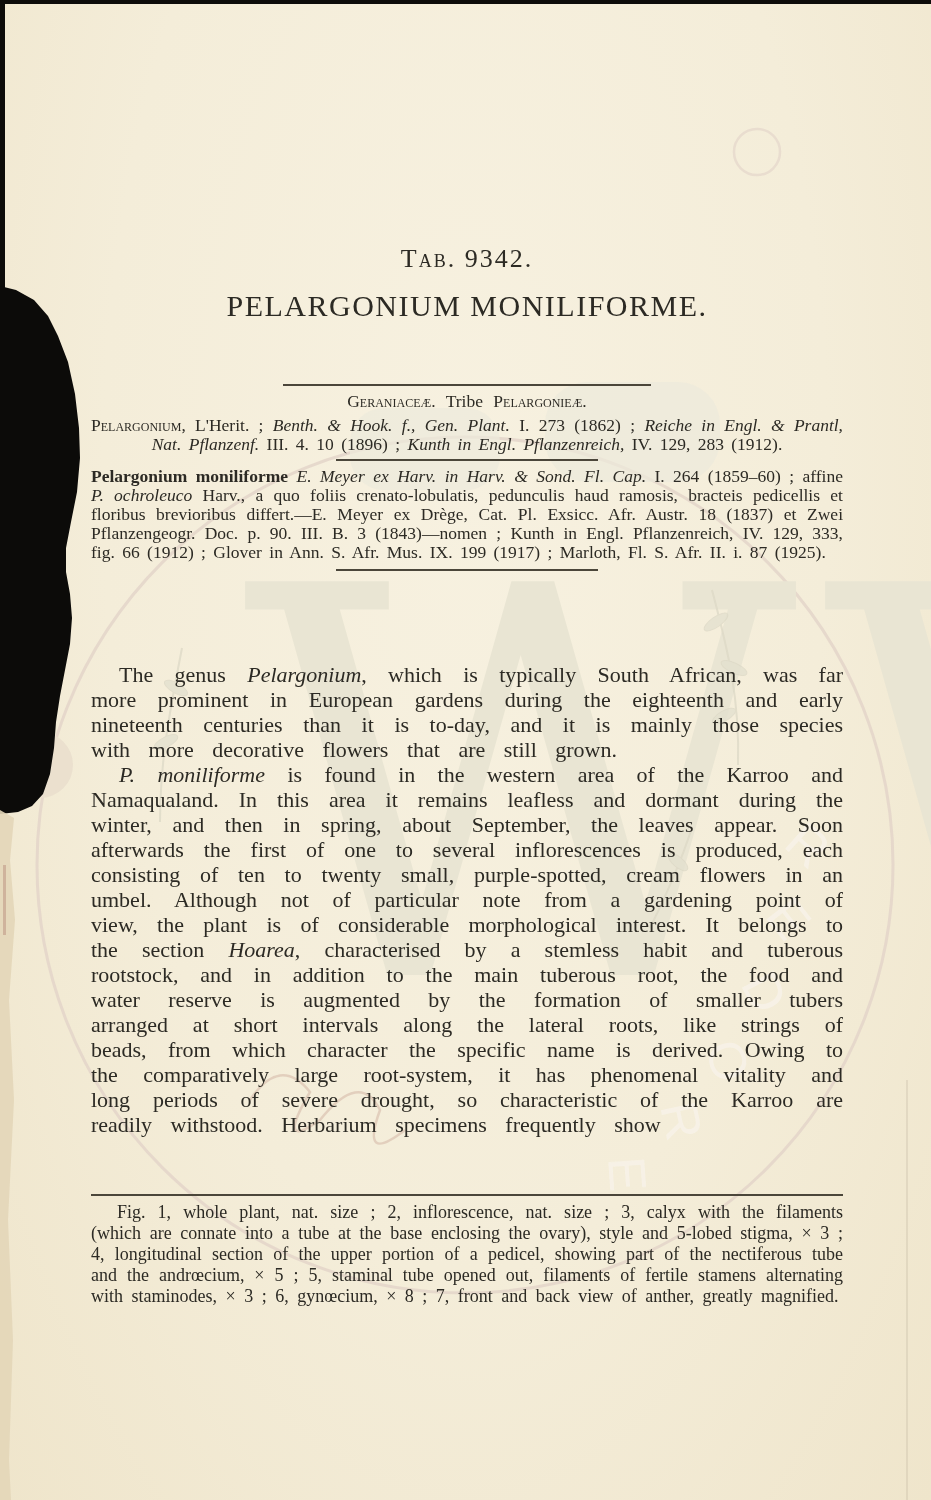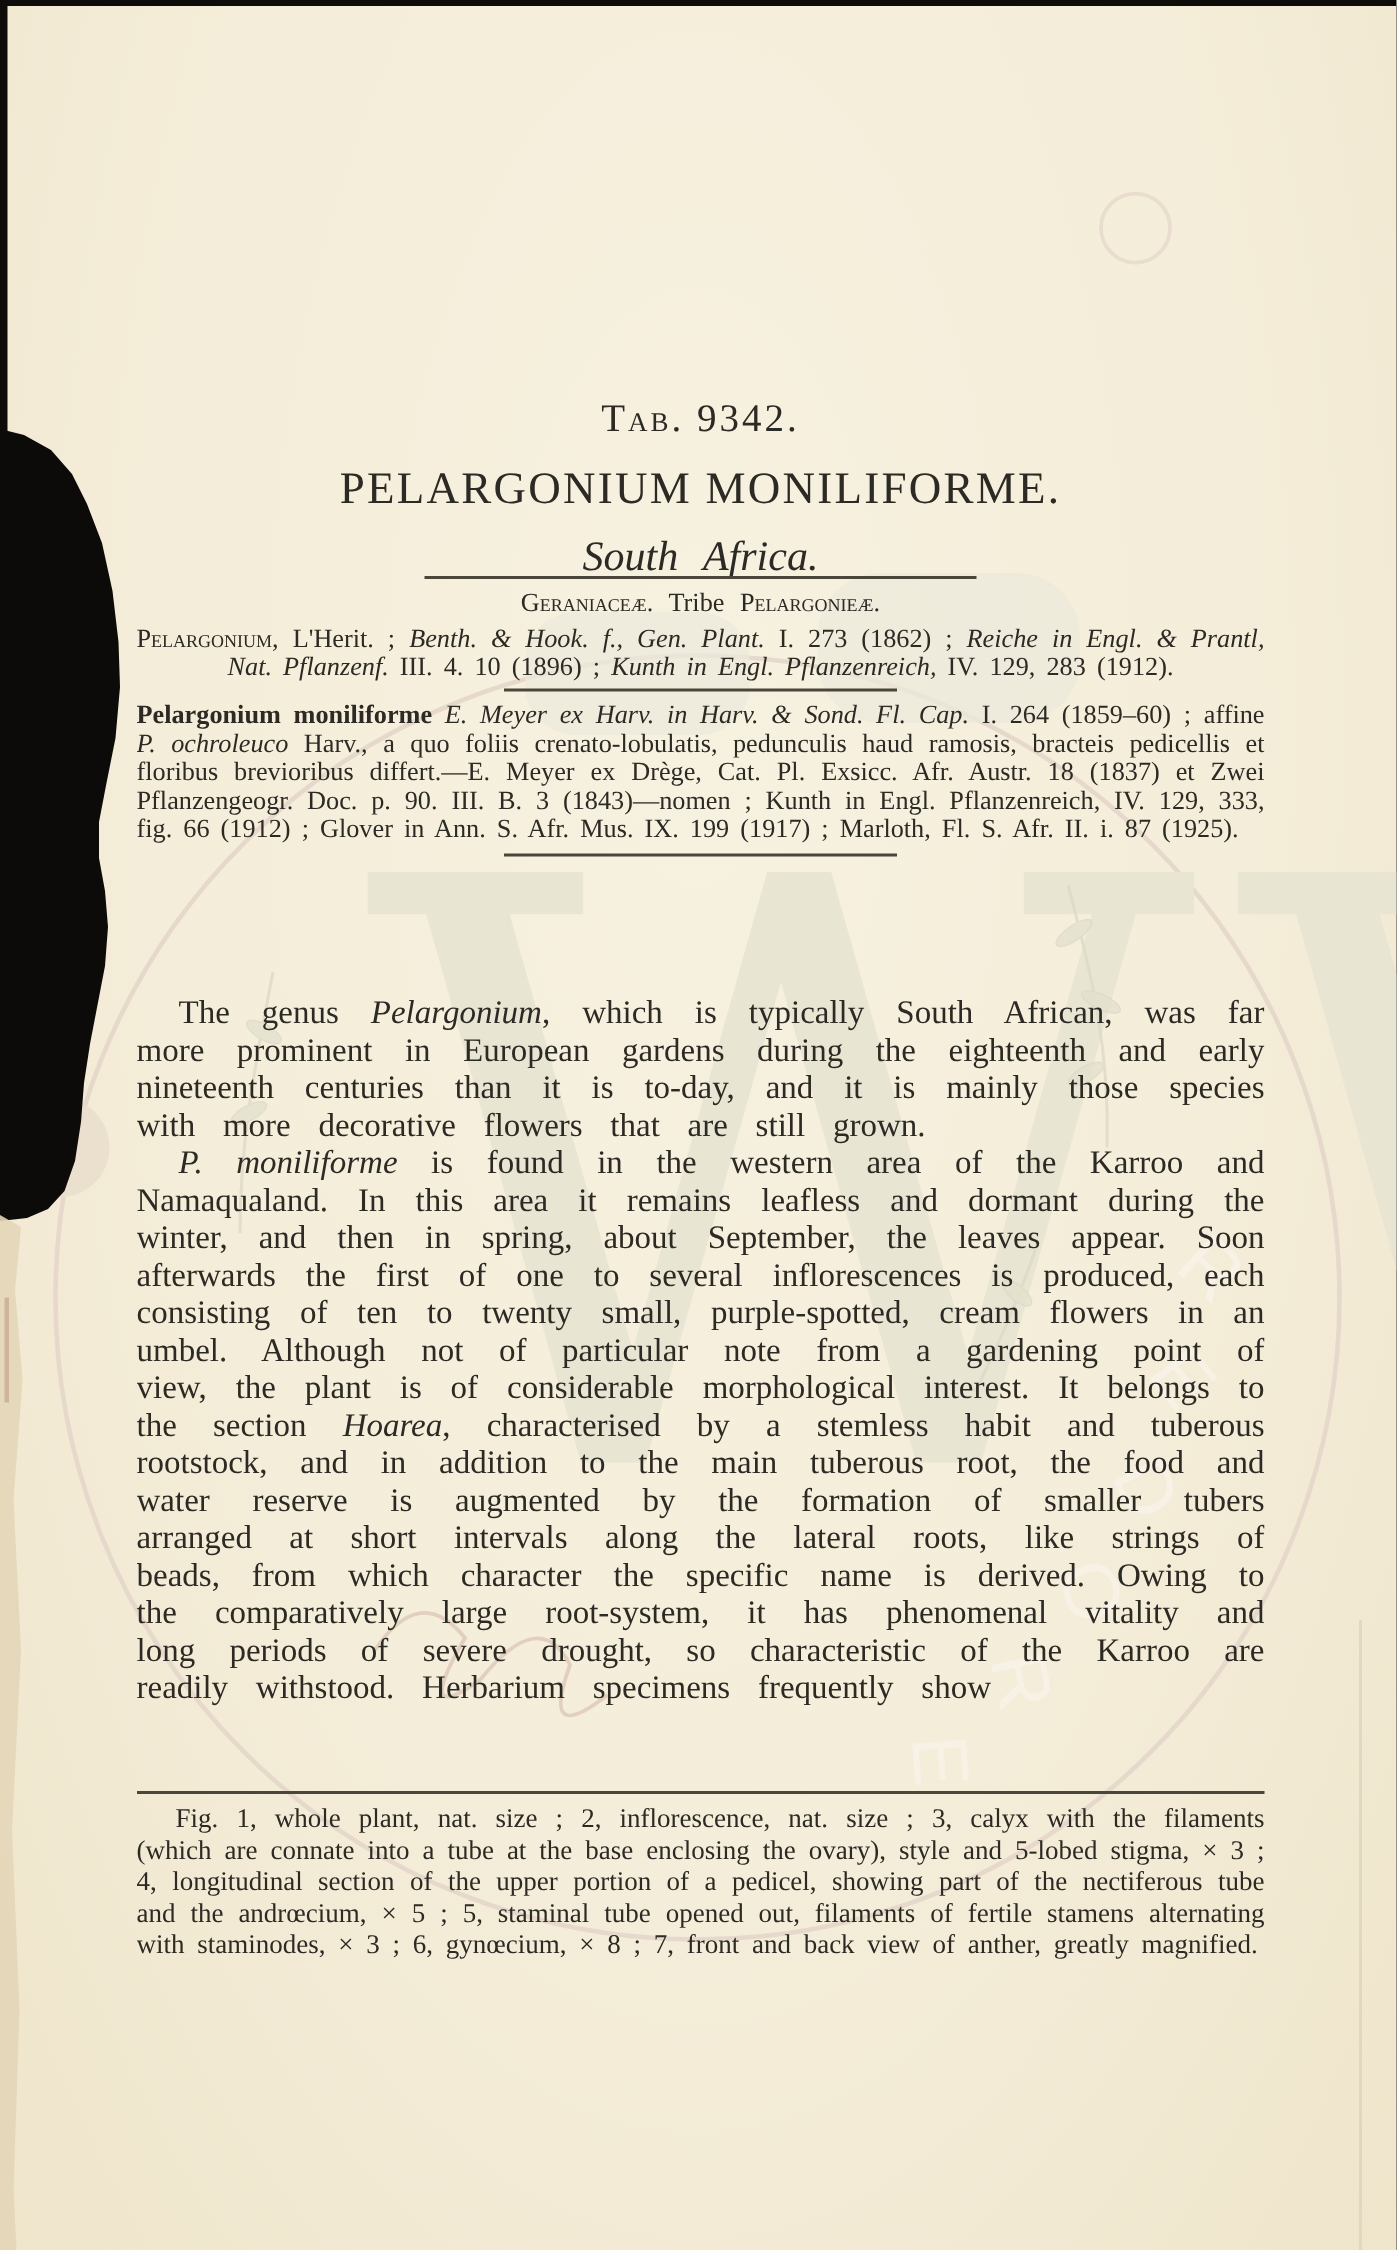--- a/index.html
+++ b/index.html
@@ -6,21 +6,21 @@
   .page{position:relative;width:931px;height:1500px;overflow:hidden;
     background:radial-gradient(ellipse at 50% 32%, #f7f1e0 0%, #f4edd9 55%, #efe5cb 100%);
     font-family:"Liberation Serif","DejaVu Serif",serif;color:#2c2a24;}
   .wm{position:absolute;left:0;top:0;z-index:1;}
   .artifact{position:absolute;z-index:4;}
   .col{position:absolute;left:91px;width:752px;z-index:3;}
   .sc{font-variant:small-caps;}
   .i{font-style:italic;}
   .b{font-weight:bold;}
   .bi{font-weight:normal;font-style:italic;}
-  .masthead{top:264px;text-align:center;}
+  .masthead{top:244px;text-align:center;}
   .tabline{font-size:26px;letter-spacing:2px;}
   .title{font-size:30px;letter-spacing:1.5px;margin-top:15px;font-weight:normal;}
   .subtitle{font-size:28px;font-style:italic;word-spacing:10px;margin-top:13px;}
   .rule{position:absolute;z-index:3;height:2px;background:#4b463a;}
   .rule-1{left:283px;top:384px;width:368px;}
   .smallprint{top:392px;height:246px;overflow:hidden;font-size:17.5px;line-height:19px;word-spacing:3px;}
   .famline{text-align:center;word-spacing:6px;}
   .refs{margin-top:5px;text-align:justify;text-align-last:center;}
   .hr2{width:262px;height:2px;background:#4b463a;margin:5px auto 6px auto;}
   .species{text-align:justify;}
@@ -76,21 +76,20 @@
              L71,522 L66,548 L66,572 L70,594 L72,618 L70,644 L65,670 L60,696 L56,722
              L54,748 L50,774 L43,794 L32,806 L18,812 L0,814 Z" fill="#0c0b09"></path>
     <path d="M0,810 L14,818 L10,860 L15,920 L9,1000 L14,1100 L8,1220 L13,1340 L9,1460 L11,1500 L0,1500 Z" fill="#e3d6b8" opacity="0.9"></path>
     <rect x="3" y="865" width="3" height="70" fill="#b98f7e" opacity="0.5"></rect>
   </svg>
   <div class="artifact" style="left:906px;top:1080px;width:2px;height:420px;background:rgba(120,110,90,0.12);"></div>
 
   <div class="col masthead">
     <div class="tabline"><span class="sc">Tab. </span><span>9342.</span></div>
     <div class="title">PELARGONIUM MONILIFORME.</div>
-    <div class="subtitle">South Africa.</div>
   </div>
   <div class="rule rule-1"></div>
 
   <div class="col smallprint">
     <div class="famline"><span class="sc">Geraniaceæ.</span><span> Tribe </span><span class="sc">Pelargonieæ.</span></div>
     <div class="refs"><span class="sc">Pelargonium</span><span>, L'Herit. ; </span><span class="i">Benth. &amp; Hook. f., Gen. Plant.</span><span> I. 273 (1862) ; </span><span class="i">Reiche in Engl. &amp; Prantl, Nat. Pflanzenf.</span><span> III. 4. 10 (1896) ; </span><span class="i">Kunth in Engl. Pflanzenreich,</span><span> IV. 129, 283 (1912).</span></div>
     <div class="hr2"></div>
     <div class="species"><span class="b">Pelargonium moniliforme </span><span class="bi">E. Meyer ex Harv. in Harv. &amp; Sond. Fl. Cap.</span><span> I. 264 (1859–60) ; affine </span><span class="i">P. ochroleuco</span><span> Harv., a quo foliis crenato-lobulatis, pedunculis haud ramosis, bracteis pedicellis et floribus brevioribus differt.—E. Meyer ex Drège, Cat. Pl. Exsicc. Afr. Austr. 18 (1837) et Zwei Pflanzengeogr. Doc. p. 90. III. B. 3 (1843)—nomen ; Kunth in Engl. Pflanzenreich, IV. 129, 333, fig. 66 (1912) ; Glover in Ann. S. Afr. Mus. IX. 199 (1917) ; Marloth, Fl. S. Afr. II. i. 87 (1925).</span></div>
     <div class="hr3"></div>
   </div>

